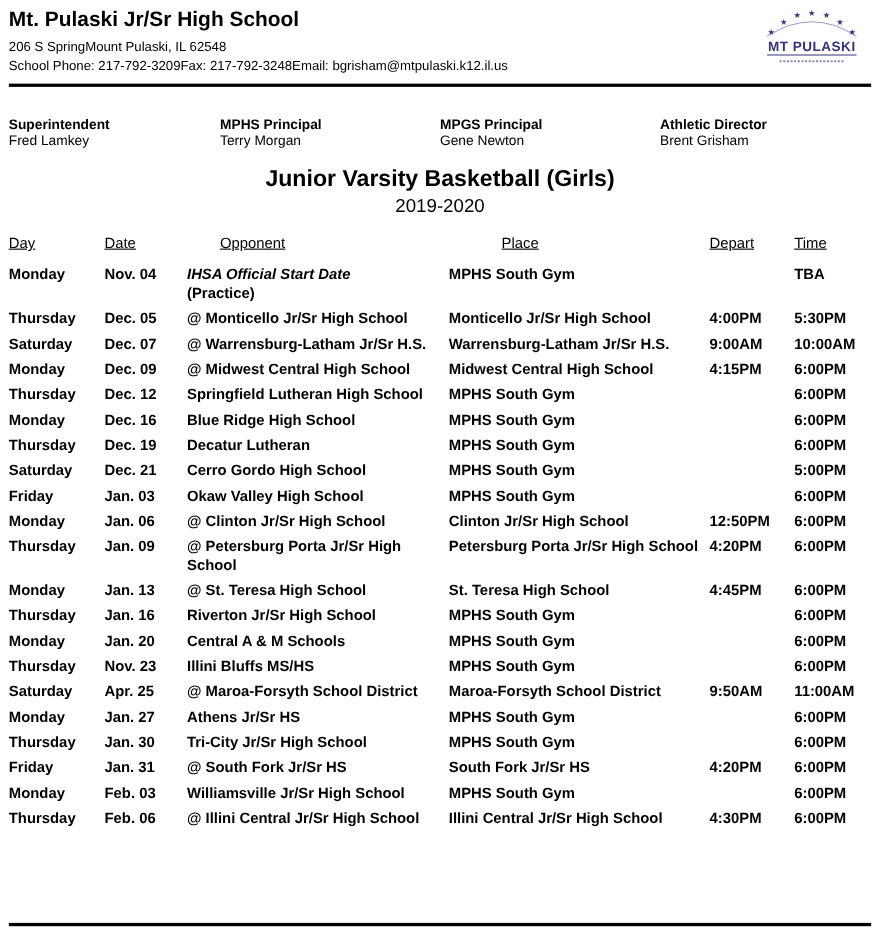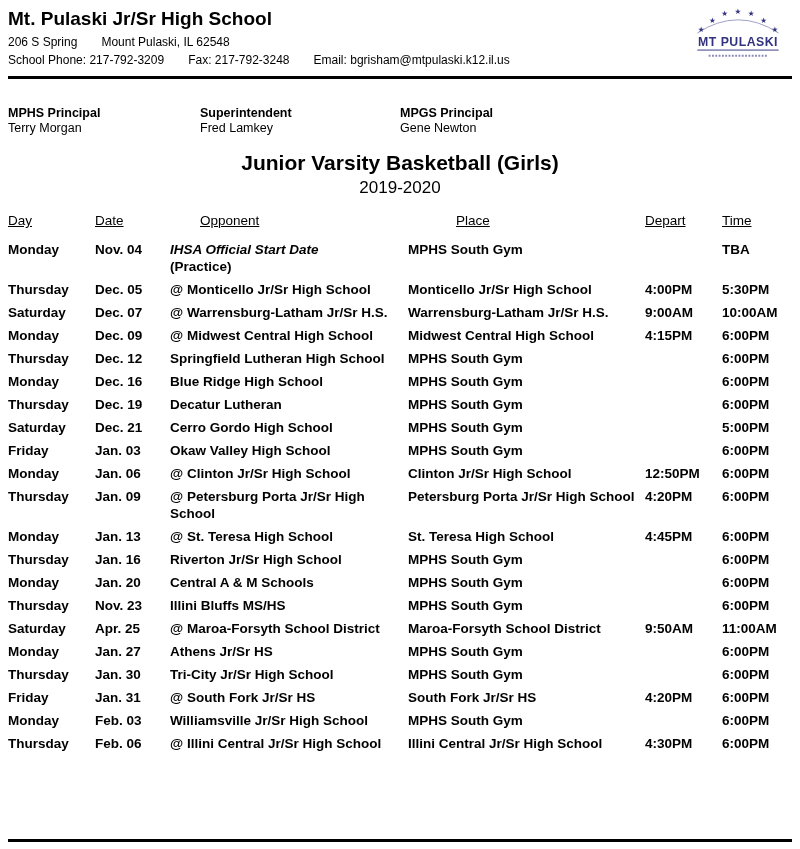--- a/index.html
+++ b/index.html
@@ -14,21 +14,21 @@
     position: relative;
     width: 800px;
     height: 849px;
     padding: 6px 8px 0 8px;
     overflow: hidden;
     background: #fff;
   }
   
   .school-name { font-size: 19px; font-weight: bold; margin: 2px 0 5px 0; }
   .addr-line { font-size: 12px; margin: 0 0 4px 0; }
-  .addr-line span { margin-right: 24px; }
+  .addr-line span { }
   .logo {
     position: absolute;
     top: 4px;
     right: 10px;
     width: 104px;
     text-align: center;
   }
   .top-rule { border: 0; height: 3px; background: #000; margin: 9px 0 0 0; }
   
   .staff-row {
@@ -113,30 +113,34 @@
         <line x1="12" y1="48" x2="98" y2="48" stroke="#32327e" stroke-width="1"></line>
         <line x1="24" y1="54" x2="86" y2="54" stroke="#8a8ab8" stroke-width="2" stroke-dasharray="2,1.5"></line>
       </svg>
     </div>
   </div>
 
   <hr class="top-rule">
 
   <div class="staff-row" id="staff-row">
       <div>
+        <div class="staff-title">Superintendent</div>
+        <div class="staff-name">Fred Lamkey</div>
+      </div>
+      <div>
         <div class="staff-title">MPHS Principal</div>
         <div class="staff-name">Terry Morgan</div>
       </div>
       <div>
-        <div class="staff-title">Superintendent</div>
-        <div class="staff-name">Fred Lamkey</div>
+        <div class="staff-title">MPGS Principal</div>
+        <div class="staff-name">Gene Newton</div>
       </div>
       <div>
-        <div class="staff-title">MPGS Principal</div>
-        <div class="staff-name">Gene Newton</div>
+        <div class="staff-title">Athletic Director</div>
+        <div class="staff-name">Brent Grisham</div>
       </div>
     </div>
 
   <h2 class="doc-title">Junior Varsity Basketball (Girls)</h2>
   <div class="season">2019-2020</div>
 
   <table class="schedule">
     <colgroup>
       <col class="c0">
         <col class="c1">

